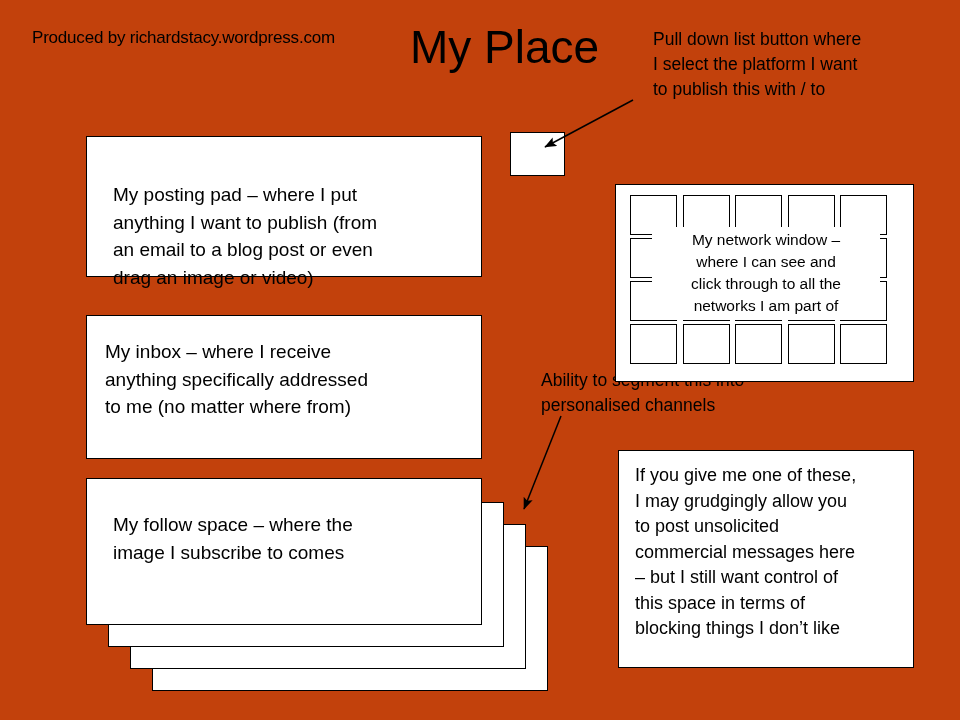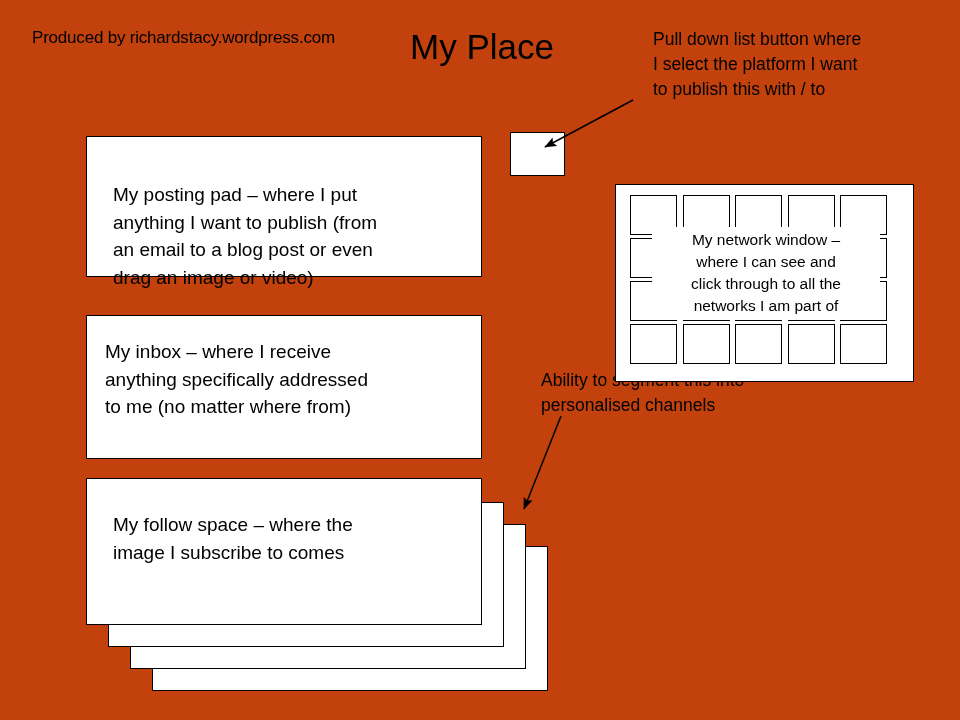--- a/index.html
+++ b/index.html
@@ -26,21 +26,21 @@
     left: 32px;
     top: 27px;
     font-size: 17px;
     line-height: 21px;
     white-space: nowrap;
     letter-spacing: -0.2px;
   }
   #title {
     left: 410px;
     top: 26px;
-    font-size: 35px;
+    font-size: 46px;
     line-height: 42px;
     white-space: nowrap;
     letter-spacing: 0px;
   }
 
   
   .annotation {
     font-size: 17.5px;
     line-height: 25px;
     white-space: pre-line;
@@ -144,20 +144,29 @@
   </div>
 
   <div class="abs obox" id="follow-3"></div>
   <div class="abs obox" id="follow-2"></div>
   <div class="abs obox" id="follow-1"></div>
   <div class="abs obox" id="follow-0">
     <div class="boxtext">My follow space – where the
 image I subscribe to comes</div>
   </div>
 
+  <div class="abs obox" id="commercial">
+    <div class="boxtext">If you give me one of these,
+I may grudgingly allow you
+to post unsolicited
+commercial messages here
+– but I still want control of
+this space in terms of
+blocking things I don’t like</div>
+  </div>
 
   <div class="abs obox" id="pulldown-button"></div>
 
   <div class="abs obox" id="network-window">
     <div id="net-grid">
         <div class="net-cell" style="left: 14px; top: 10px; width: 47px; height: 40px;"></div>
         <div class="net-cell" style="left: 66.5px; top: 10px; width: 47px; height: 40px;"></div>
         <div class="net-cell" style="left: 119px; top: 10px; width: 47px; height: 40px;"></div>
         <div class="net-cell" style="left: 171.5px; top: 10px; width: 47px; height: 40px;"></div>
         <div class="net-cell" style="left: 224px; top: 10px; width: 47px; height: 40px;"></div>

